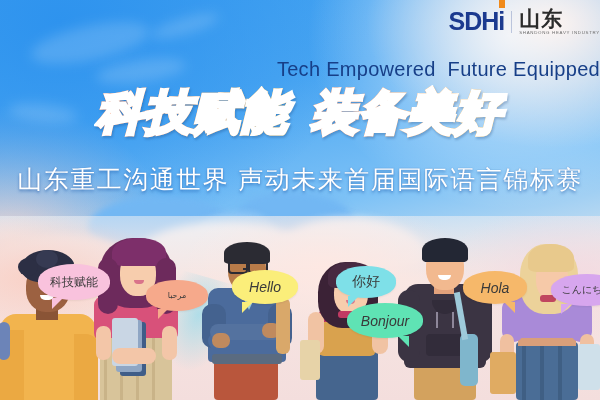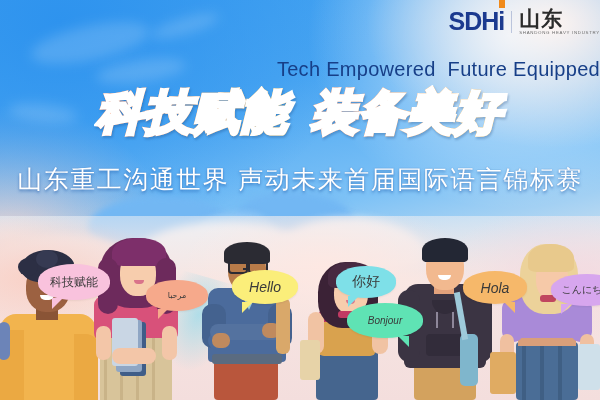--- a/index.html
+++ b/index.html
@@ -279,21 +279,21 @@
   <div class="bubble" style="left:232px;top:270px;width:66px;height:34px;background:#fbee7a;font-size:14px;">
     <span>Hello</span>
     <span class="tail" style="left:10px;bottom:-9px;border-left:11px solid #fbee7a;border-bottom:11px solid transparent;"></span>
   </div>
 
   <div class="bubble" style="left:336px;top:266px;width:60px;height:32px;background:#7ee0e8;font-size:14px;font-style:normal;">
     <span>你好</span>
     <span class="tail" style="left:12px;bottom:-9px;border-left:11px solid #7ee0e8;border-bottom:11px solid transparent;"></span>
   </div>
 
-  <div class="bubble" style="left:347px;top:303px;width:76px;height:35px;background:#5fe3b4;font-size:10px;">
+  <div class="bubble" style="left:347px;top:303px;width:76px;height:35px;background:#5fe3b4;font-size:14px;">
     <span>Bonjour</span>
     <span class="tail" style="right:14px;bottom:-9px;border-right:11px solid #5fe3b4;border-bottom:11px solid transparent;"></span>
   </div>
 
   <div class="bubble" style="left:463px;top:271px;width:64px;height:33px;background:#f6b86a;font-size:14px;">
     <span>Hola</span>
     <span class="tail" style="right:12px;bottom:-9px;border-right:11px solid #f6b86a;border-bottom:11px solid transparent;"></span>
   </div>
 
   <div class="bubble" style="left:551px;top:274px;width:72px;height:32px;background:#d7a6ee;font-size:10px;font-style:normal;">

